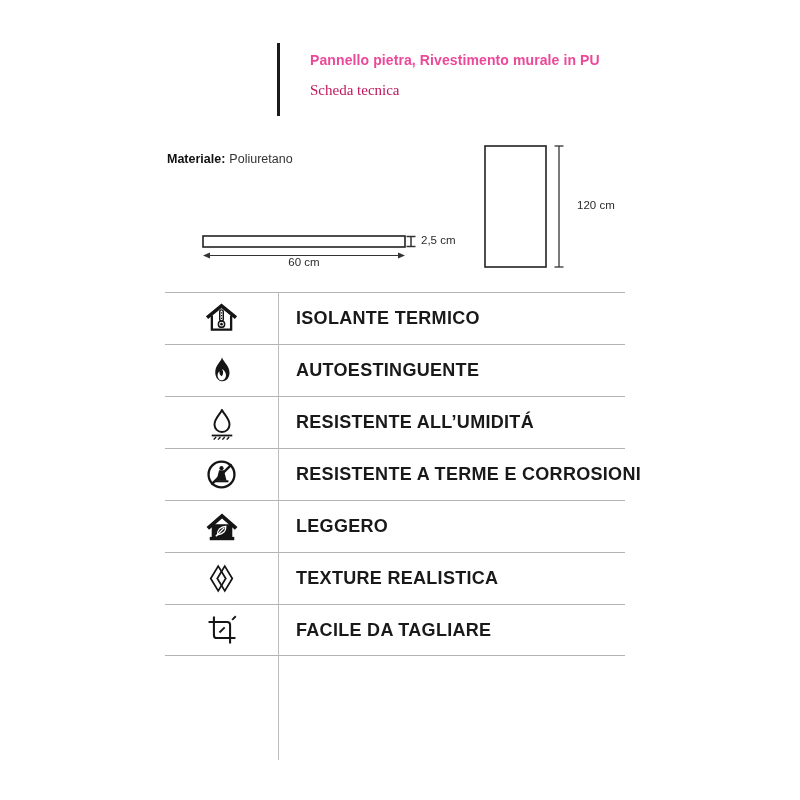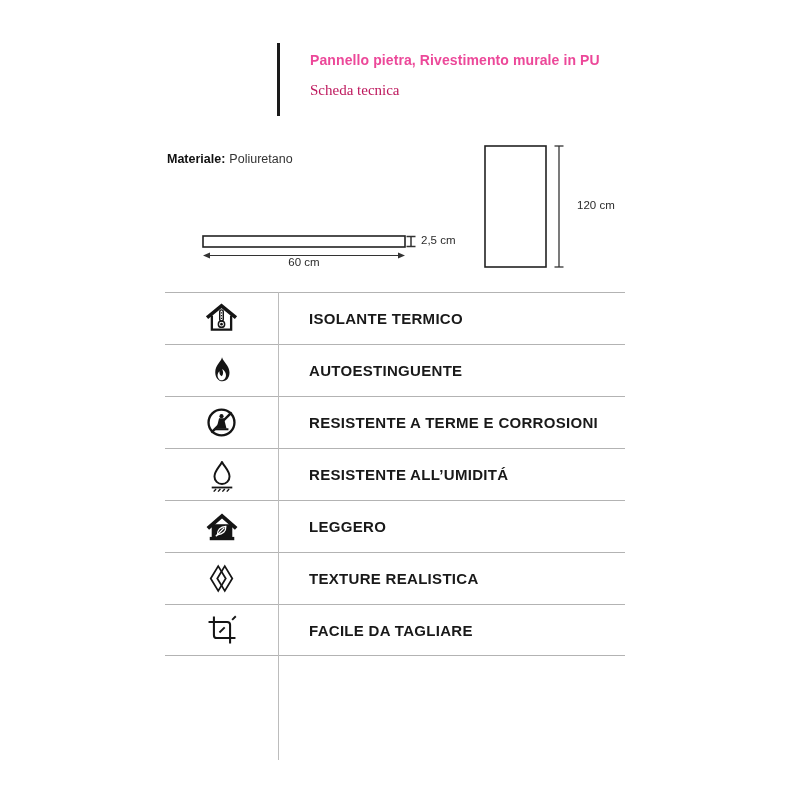--- a/index.html
+++ b/index.html
@@ -18,21 +18,21 @@
   .diagram-svg{position:absolute;left:150px;top:130px;}
   .dim-label{position:absolute;font-size:11.5px;color:#2b2b2b;white-space:nowrap;}
   .dim-thickness{left:421px;top:234px;}
   .dim-width{left:272px;top:256px;width:64px;text-align:center;}
   .dim-height{left:567px;top:199px;margin-left:10px;}
   
   .feat-table{position:absolute;left:165px;top:292px;width:460px;}
   .feat-row{position:relative;display:flex;align-items:center;height:52px;border-top:1px solid #b3b3b3;box-sizing:border-box;}
   .feat-row:last-child{border-bottom:1px solid #b3b3b3;}
   .feat-icon-cell{width:113px;display:flex;align-items:center;justify-content:center;flex:none;}
-  .feat-label{padding-left:31px;font-size:15px;font-weight:700;letter-spacing:.3px;color:#191919;white-space:nowrap;}
+  .feat-label{padding-left:18px;font-size:18px;font-weight:700;letter-spacing:.3px;color:#191919;white-space:nowrap;}
   .col-divider{position:absolute;left:278px;top:292px;width:1px;height:468px;background:#bcbcbc;}
   svg{display:block;}
 </style>
 </head>
 <body>
 
 <div class="canvas">
 
   <div class="accent-bar"></div>
   <div class="page-title">Pannello pietra, Rivestimento murale in PU</div>
@@ -92,43 +92,43 @@
         <svg width="36" height="36" viewBox="0 0 48 48">
           <path d="M24 5.5 C23 11.5 15 15.5 15 25.5 C15 32.6 19.2 37.6 24.6 37.6 C30.6 37.6 34 32.4 34 26 C34 16.5 26 12.5 24 5.5 Z" fill="#151515"></path>
           <path d="M21.8 36.2 C17.6 33.4 16.8 28 20.6 24.2 C20.2 27.8 21.6 29.8 23.8 31 C26.2 28 25.8 24.6 24.2 21.2 C29.4 24.6 31 30.6 27.4 34.6 C25.9 36.2 23.5 36.9 21.8 36.2 Z" fill="#ffffff"></path>
         </svg>
       </div>
       <div class="feat-label">AUTOESTINGUENTE</div>
     </div>
 
     <div class="feat-row">
       <div class="feat-icon-cell">
-        <svg width="37" height="37" viewBox="0 0 48 48">
-          <circle cx="24" cy="24" r="16.8" fill="none" stroke="#151515" stroke-width="3"></circle>
-          <circle cx="24" cy="15.8" r="2.7" fill="#151515"></circle>
-          <path d="M20.8 18.5 H27.2 L30.6 32 H17.4 Z" fill="#151515"></path>
-          <line x1="15" y1="32.8" x2="33" y2="32.8" stroke="#151515" stroke-width="2.6"></line>
-          <line x1="10.8" y1="37.2" x2="37.2" y2="10.8" stroke="#151515" stroke-width="3"></line>
-        </svg>
-      </div>
-      <div class="feat-label">RESISTENTE A TERME E CORROSIONI</div>
-    </div>
-
-    <div class="feat-row">
-      <div class="feat-icon-cell">
         <svg width="38" height="38" viewBox="0 0 48 48">
           <path d="M24 7.5 C21 13.5 14.5 18.5 14.5 26 A9.5 9.5 0 0 0 33.5 26 C33.5 18.5 27 13.5 24 7.5 Z" fill="none" stroke="#151515" stroke-width="2.5" stroke-linejoin="round"></path>
           <line x1="11" y1="39.8" x2="37" y2="39.8" stroke="#151515" stroke-width="2.3"></line>
           <line x1="13.5" y1="45" x2="16.5" y2="41.8" stroke="#151515" stroke-width="1.8"></line>
           <line x1="19" y1="45" x2="22" y2="41.8" stroke="#151515" stroke-width="1.8"></line>
           <line x1="24.5" y1="45" x2="27.5" y2="41.8" stroke="#151515" stroke-width="1.8"></line>
           <line x1="30" y1="45" x2="33" y2="41.8" stroke="#151515" stroke-width="1.8"></line>
         </svg>
       </div>
       <div class="feat-label">RESISTENTE ALL’UMIDITÁ</div>
+    </div>
+
+    <div class="feat-row">
+      <div class="feat-icon-cell">
+        <svg width="37" height="37" viewBox="0 0 48 48">
+          <circle cx="24" cy="24" r="16.8" fill="none" stroke="#151515" stroke-width="3"></circle>
+          <circle cx="24" cy="15.8" r="2.7" fill="#151515"></circle>
+          <path d="M20.8 18.5 H27.2 L30.6 32 H17.4 Z" fill="#151515"></path>
+          <line x1="15" y1="32.8" x2="33" y2="32.8" stroke="#151515" stroke-width="2.6"></line>
+          <line x1="10.8" y1="37.2" x2="37.2" y2="10.8" stroke="#151515" stroke-width="3"></line>
+        </svg>
+      </div>
+      <div class="feat-label">RESISTENTE A TERME E CORROSIONI</div>
     </div>
 
     <div class="feat-row">
       <div class="feat-icon-cell">
         <svg width="38" height="38" viewBox="0 0 48 48">
           <path d="M4.5 24 L24 7 L43.5 24 L40.3 27.6 L24 13.4 L7.7 27.6 Z" fill="#151515"></path>
           <rect x="11" y="20.5" width="26" height="16.5" fill="#151515"></rect>
           <rect x="8.5" y="36.5" width="31" height="4.2" fill="#151515"></rect>
           <path d="M18.3 33.8 C17.8 27.8 22 23.6 28.8 23.2 C29.2 29.4 25 33.4 18.3 33.8 Z" fill="none" stroke="#ffffff" stroke-width="1.7"></path>
           <line x1="16.2" y1="35.8" x2="27" y2="24.8" stroke="#ffffff" stroke-width="1.7"></line>

